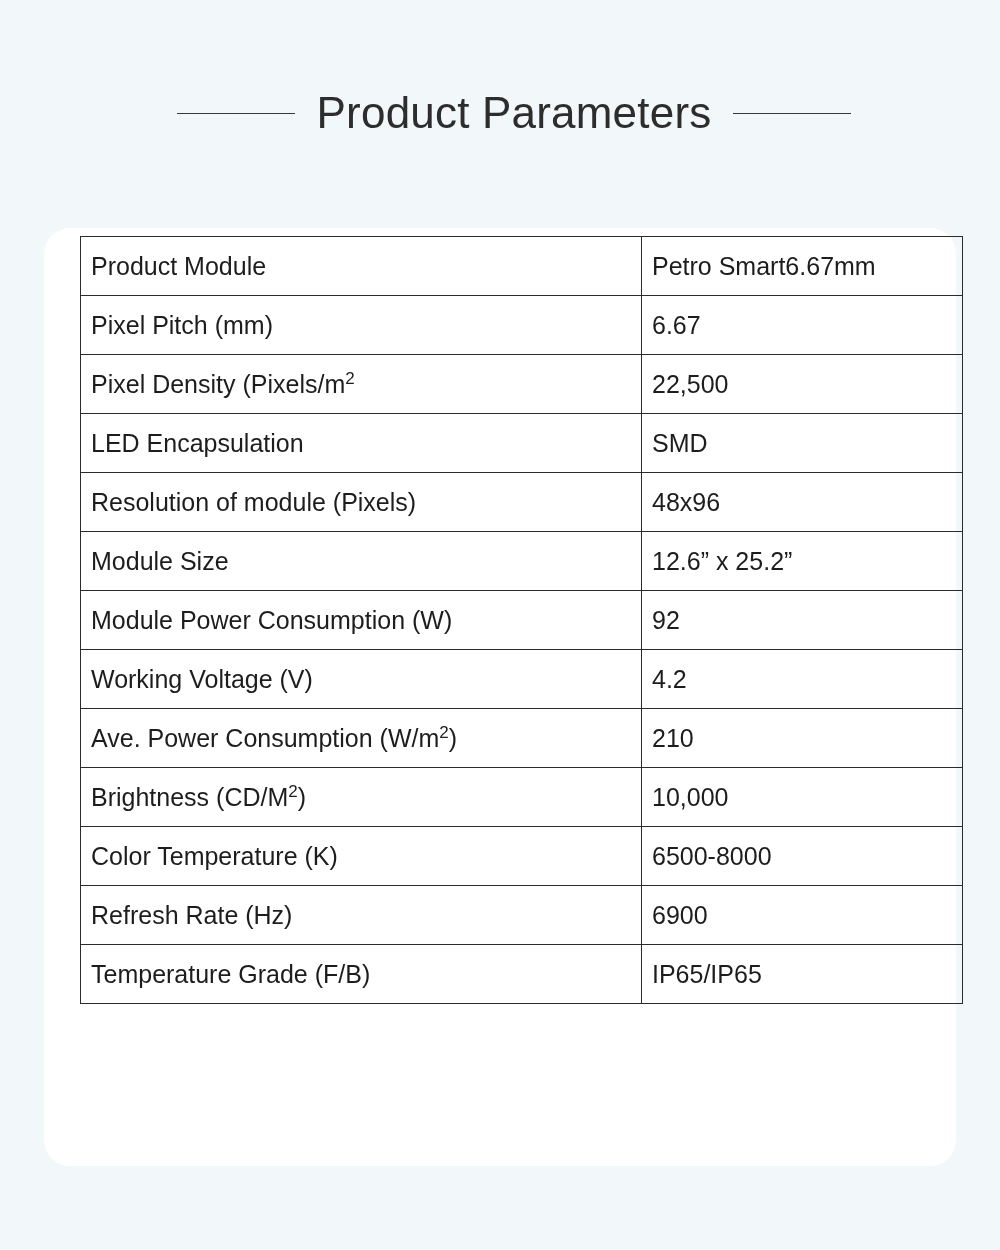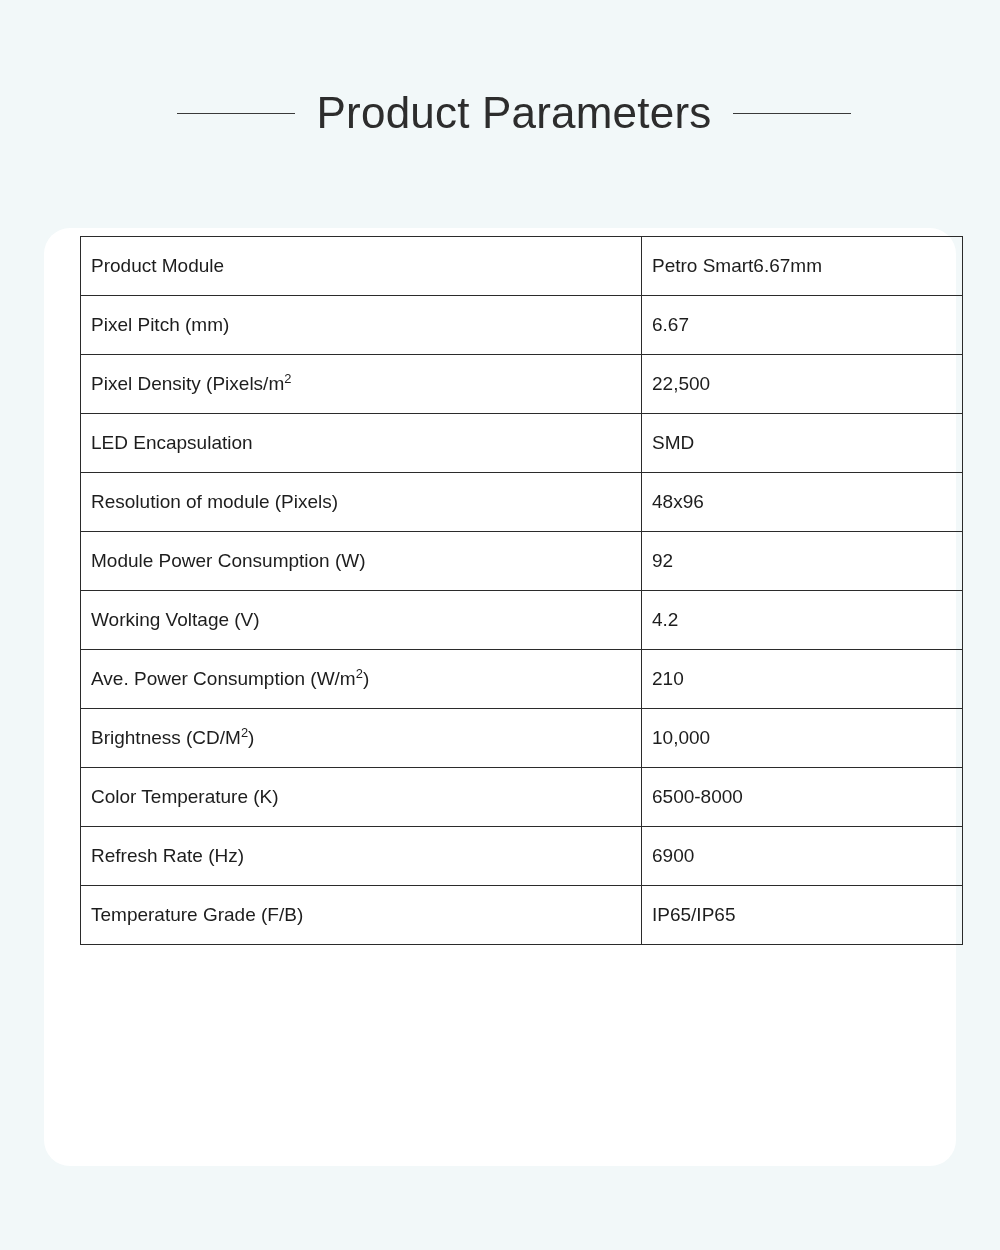--- a/index.html
+++ b/index.html
@@ -53,21 +53,21 @@
     left: 36px;
     top: 8px;
     width: 840px;
     border-collapse: collapse;
     table-layout: fixed;
   }
   .spec-table td {
     height: 58px;
     border: 1px solid #2b2b2b;
     padding: 0 10px;
-    font-size: 19px;
+    font-size: 25px;
     color: #1d1d1d;
     vertical-align: middle;
     line-height: 1.15;
     overflow: hidden;
   }
   .spec-table td.label {
     width: 540px;
   }
   .spec-table td.value {
     width: 300px;
@@ -106,20 +106,24 @@
           </tr>
           <tr>
             <td class="label">LED Encapsulation</td>
             <td class="value">SMD</td>
           </tr>
           <tr>
             <td class="label">Resolution of module (Pixels)</td>
             <td class="value">48x96</td>
           </tr>
           <tr>
+            <td class="label">Module Size</td>
+            <td class="value">12.6” x 25.2”</td>
+          </tr>
+          <tr>
             <td class="label">Module Power Consumption (W)</td>
             <td class="value">92</td>
           </tr>
           <tr>
             <td class="label">Working Voltage (V)</td>
             <td class="value">4.2</td>
           </tr>
           <tr>
             <td class="label">Ave. Power Consumption (W/m<sup>2</sup>)</td>
             <td class="value">210</td>

